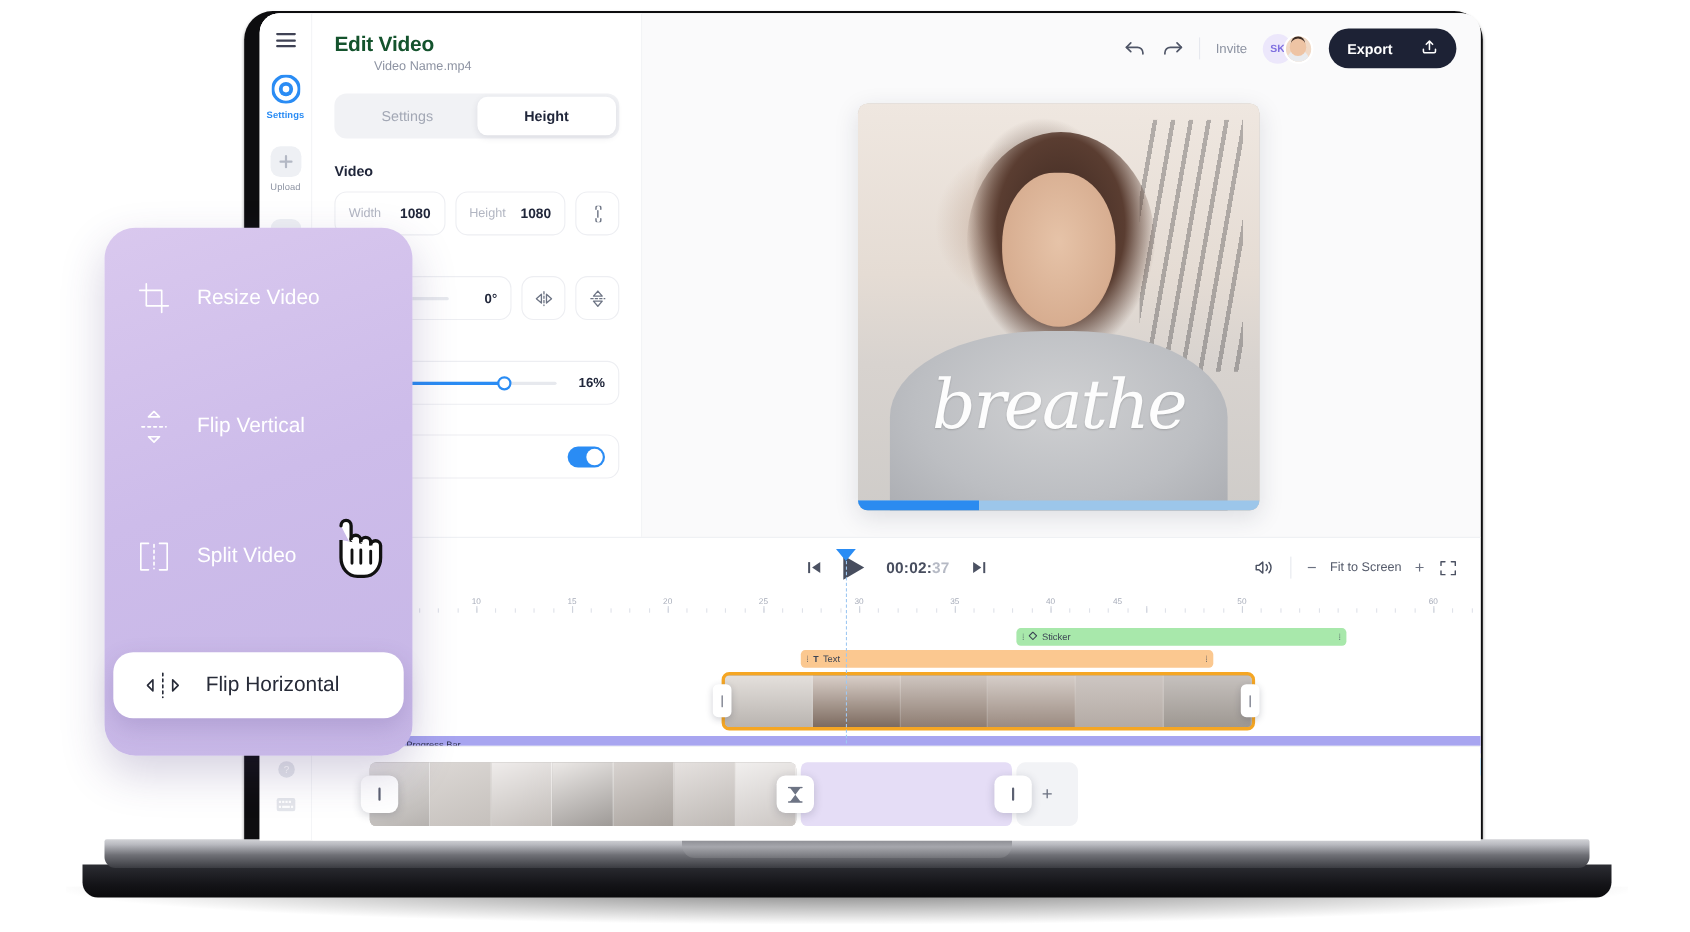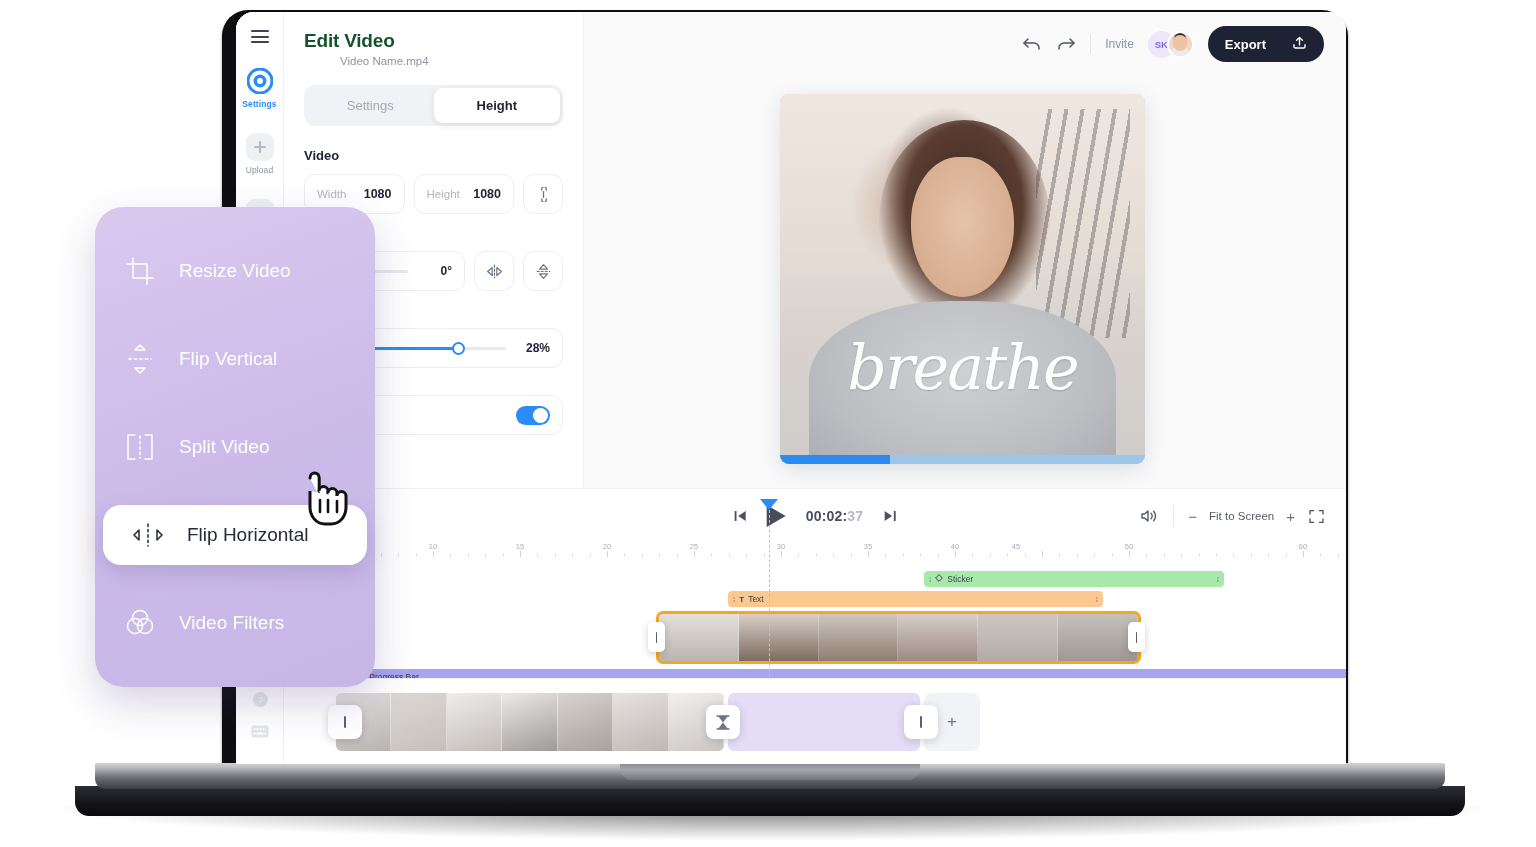--- a/index.html
+++ b/index.html
@@ -362,21 +362,21 @@
         </div>
 
         <div style="height:26px"></div>
 
         <div class="row">
           <div class="slider-field">
             <div class="track">
               <div class="fill" style="width:75%"></div>
               <div class="knob" style="left:75%"></div>
             </div>
-            <span class="val">28%</span>
+            <span class="val">16%</span>
           </div>
         </div>
 
         <div style="height:16px"></div>
 
         <div class="row">
           <div class="toggle-field">
             <span></span>
             <span class="switch">
                 <i></i>
@@ -696,30 +696,20 @@
       <span class="mico">
         <svg width="30" height="26" viewBox="0 0 30 26">
           <path d="M6 8 1 13l5 5V8z" fill="none" stroke="#272b38" stroke-width="1.5" stroke-linejoin="round"></path>
           <path d="M24 8l5 5-5 5V8z" fill="none" stroke="#272b38" stroke-width="1.5" stroke-linejoin="round"></path>
           <path d="M15 2v22" stroke="#272b38" stroke-width="1.5" stroke-dasharray="2.4 3" stroke-linecap="round"></path>
         </svg>
       </span>
       <span>Flip Horizontal</span>
     </div>
 
-    <div class="mi">
-      <span class="mico">
-        <svg width="30" height="30" viewBox="0 0 30 30">
-          <circle cx="15" cy="10" r="7.5" fill="none" stroke="#ffffff" stroke-width="1.5"></circle>
-          <circle cx="10" cy="18" r="7.5" fill="none" stroke="#ffffff" stroke-width="1.5"></circle>
-          <circle cx="20" cy="18" r="7.5" fill="none" stroke="#ffffff" stroke-width="1.5"></circle>
-        </svg>
-      </span>
-      <span>Video Filters</span>
-    </div>
   </div>
 
   <div class="cursor-hand">
     <svg width="60" height="62" viewBox="0 0 60 62">
       <path d="M14 12c0-3 2-5 4.6-5s4.6 2 4.6 5v18" fill="#ffffff" stroke="#111111" stroke-width="3" stroke-linecap="round" stroke-linejoin="round"></path>
       <path d="M23 25c0-2.6 2-4.4 4.4-4.4S32 22.4 32 25v12" fill="#ffffff" stroke="#111111" stroke-width="3" stroke-linejoin="round"></path>
       <path d="M32 27c0-2.6 2-4.4 4.4-4.4S41 24.4 41 27v12" fill="#ffffff" stroke="#111111" stroke-width="3" stroke-linejoin="round"></path>
       <path d="M41 30c0-2.6 2-4.4 4.4-4.4S50 27.4 50 30v11c0 9-5.6 17-15 17h-6C20 58 14 50 14 41V25" fill="#ffffff" stroke="#111111" stroke-width="3" stroke-linejoin="round"></path>
       <path d="M24 34v12M32 34v12M41 35v11" stroke="#111111" stroke-width="2.6" stroke-linecap="round"></path>
     </svg>

